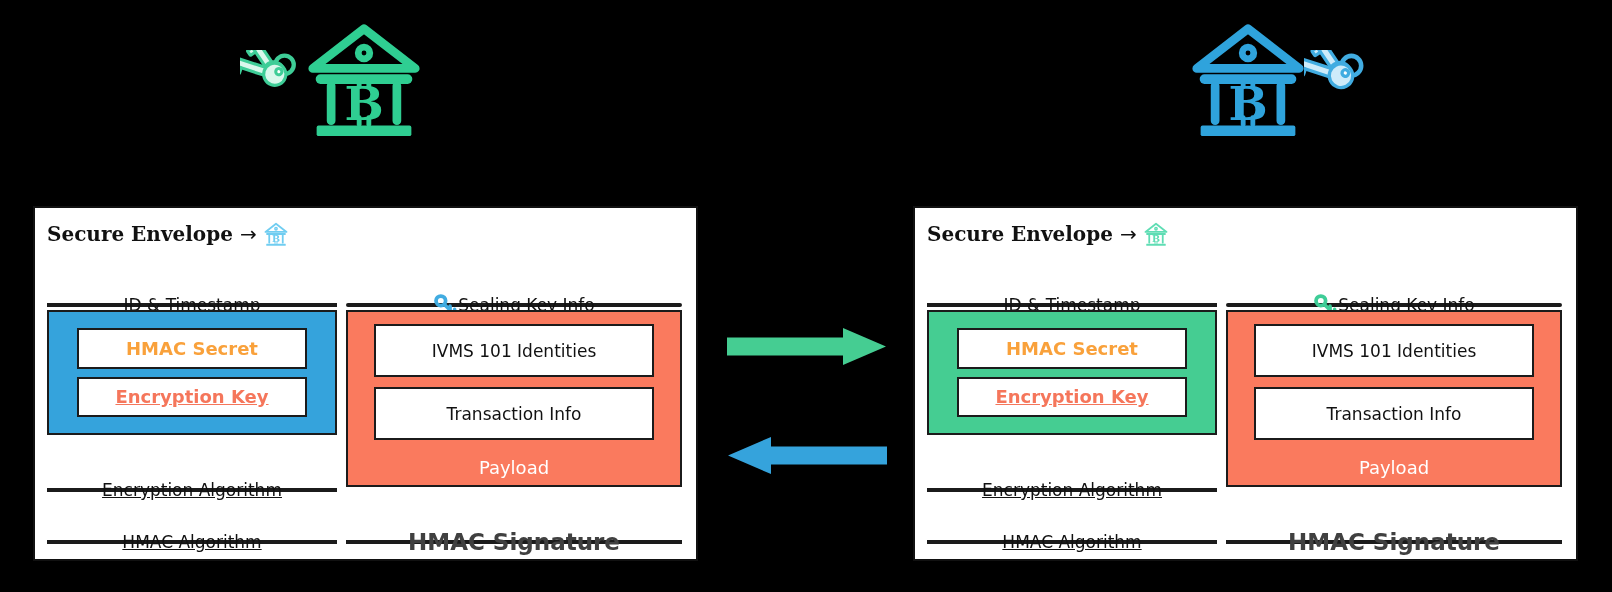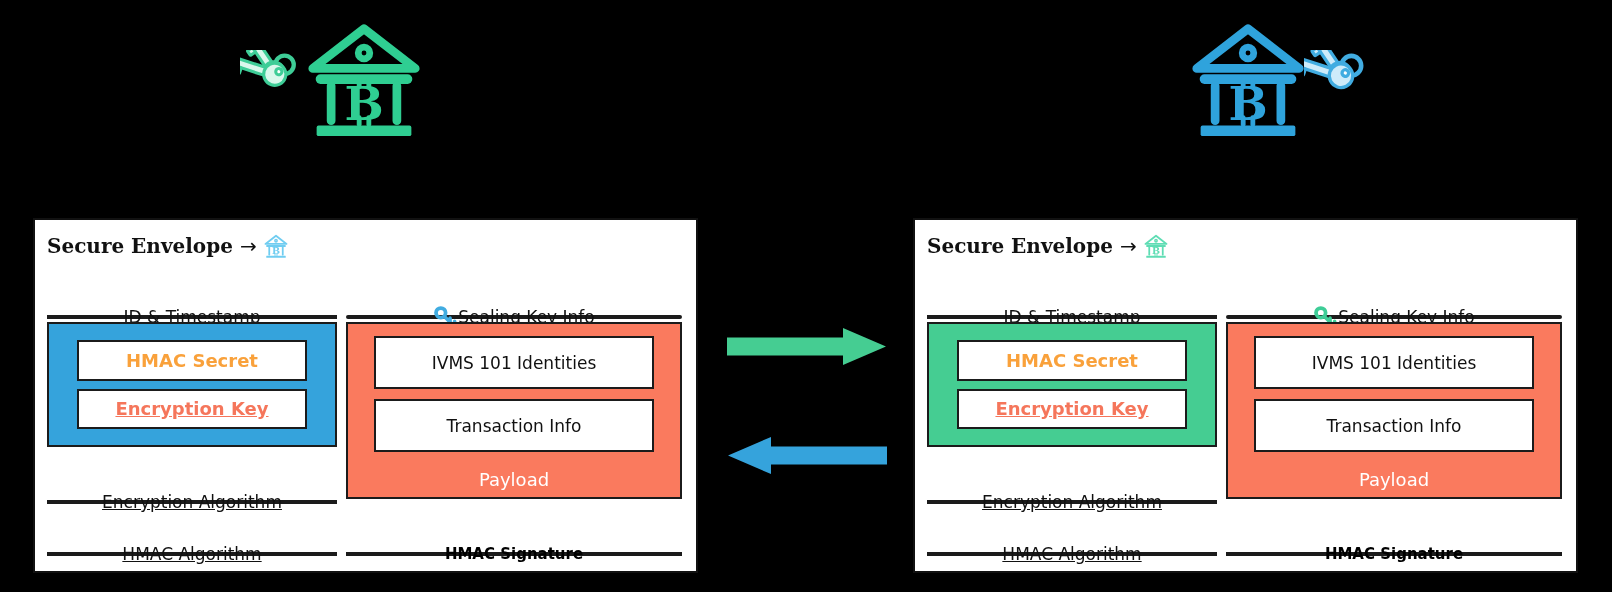--- a/index.html
+++ b/index.html
@@ -14,21 +14,21 @@
   .actor-icon{position:absolute;}
   .accent-green{color:#3ECD97;--pale:#D9F8EC;}
   .accent-blue{color:#41ACE1;--pale:#CDEBFA;}
   .bank-green{color:#2FCE92;}
   .bank-blue{color:#2FA3DC;}
   .mini-blue{color:#70CDF1;}
   .mini-green{color:#5FDDB4;}
 
   
   .envelope{
-    position:absolute;top:218px;width:665px;height:355px;
+    position:absolute;top:206px;width:665px;height:355px;
     background:var(--panel-bg,#fff);
     border:2px solid #111;
     box-sizing:border-box;
     padding:8px 14px 12px 12px;
   }
   .env-left{left:33px;}
   .env-right{left:913px;}
   .env-title{
     display:flex;align-items:center;gap:7px;height:36px;
     font-family:"DejaVu Serif",serif;font-weight:700;font-size:20px;color:#111;
@@ -75,21 +75,21 @@
   }
   .payload-label{
     flex:1;display:flex;align-items:center;justify-content:center;
     color:#fff;font-weight:400;font-size:18px;
   }
   .enc-alg{grid-row:3;grid-column:1;text-decoration:underline;}
   .hmac-alg{grid-row:4;grid-column:1;text-decoration:underline;}
   .hmac-sig{
     grid-row:4;grid-column:2;
     background:var(--orange,#FB9C33);
-    color:#000000;font-weight:700;font-size:15px;
+    color:#404040;font-weight:700;font-size:23px;
   }
   
   .transfer-arrow{position:absolute;left:727px;}
   .arrow-to-right{top:328px;color:var(--green,#45CD92);}
   .arrow-to-left{top:437px;color:var(--blue,#35A3DC);}
 </style>
 </head>
 <body style="--background: #000000; --panel-bg: #FFFFFF; --green: #45CD92; --blue: #35A3DC; --coral: #FA7A5E; --orange: #FB9C33; --hmac-secret-text: #F9A13B; --encryption-key-text: #F5765B; --box-border: #1B1B1B;">
 
 <svg width="0" height="0" style="position:absolute">

